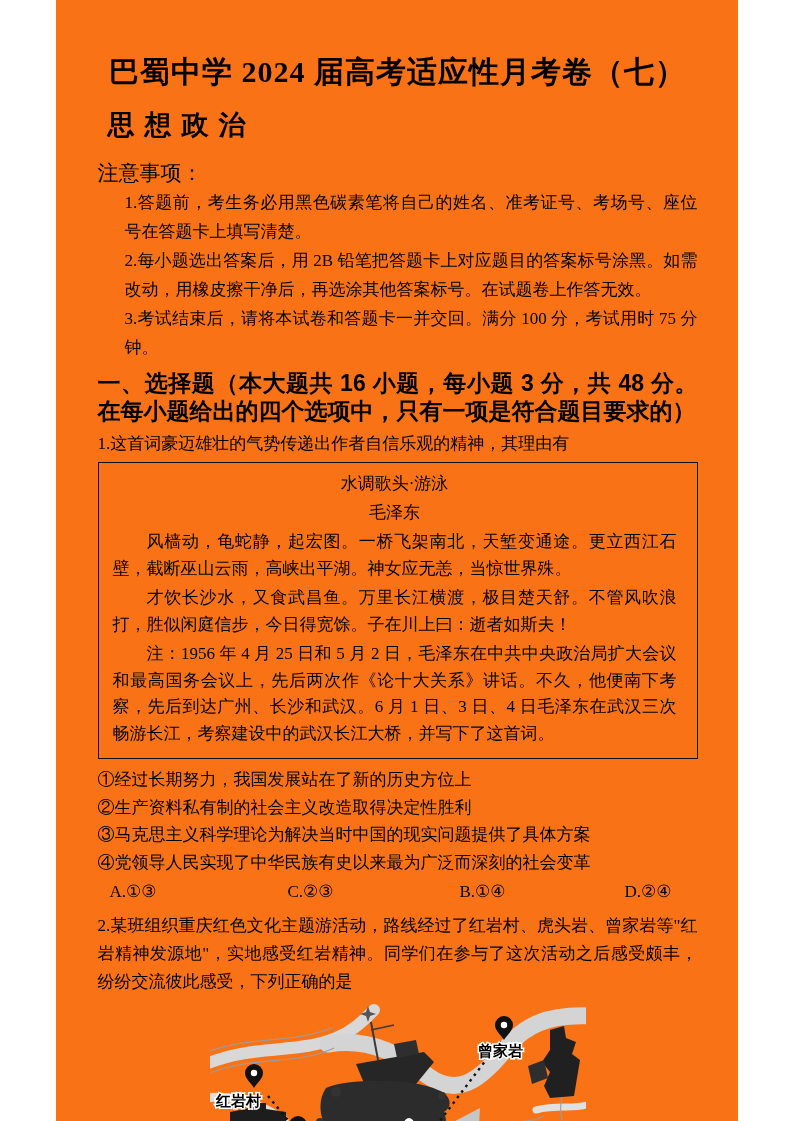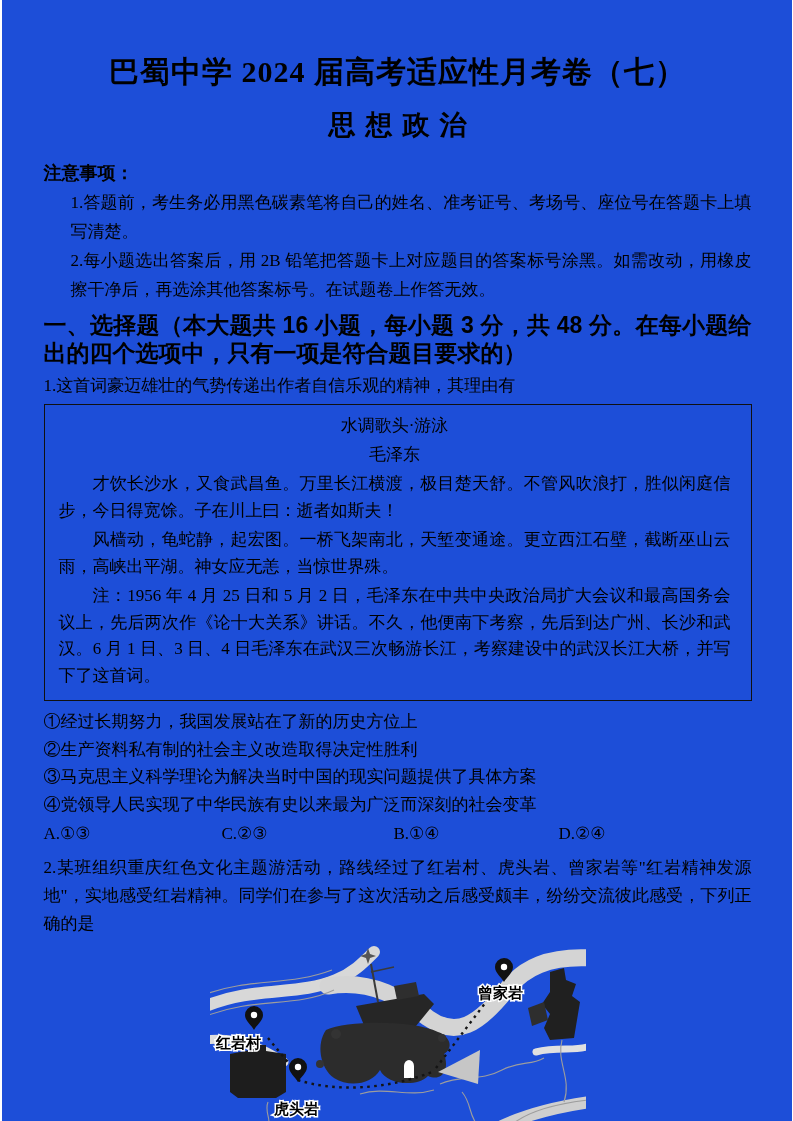--- a/index.html
+++ b/index.html
@@ -1,48 +1,48 @@
 <!DOCTYPE html>
 <html><head>
 <meta charset="utf-8">
 <style>
   html,body { margin:0; padding:0; background:#ffffff; }
   .page {
     position:relative;
-    width:790px; height:1121px;
+    width:682px; height:1121px;
     margin:0 auto;
-    background:#1d4ed8;
+    background:#f97316;
     box-sizing:border-box;
     padding:42px 40px 0 42px;
     overflow:hidden;
     font-family:"Liberation Serif","DejaVu Serif",serif;
     font-size:17px;
     color:#000;
   }
   .title {
     text-align:center;
     font-size:30px;
     font-weight:600;
     letter-spacing:1px;
     margin:10px 0 0 0;
     line-height:40px;
   }
   .subject {
-    text-align:center;
+    text-align:left;
     font-size:27px;
     font-weight:600;
     letter-spacing:10px;
     text-indent:10px;
     margin:16px 0 18px 0;
     line-height:34px;
   }
   .notice-head {
     font-family:"Liberation Sans","DejaVu Sans",sans-serif;
-    font-weight:700;
-    font-size:18px;
+    font-weight:400;
+    font-size:21px;
     line-height:26px;
     margin:16px 0 2px 0;
   }
   .notice-items { padding-left:27px; }
   .notice-items p { margin:0; line-height:29px; text-align:justify; }
   .sec-head {
     font-family:"Liberation Sans","DejaVu Sans",sans-serif;
     font-weight:700;
     font-size:23px;
     line-height:28px;
@@ -51,21 +51,21 @@
   }
   .stem { line-height:28px; margin:5px 0 4px 0; text-align:justify; }
   .poem-box {
     border:1.5px solid #111;
     padding:5px 20px 8px 14px;
     margin:4px 0 7px 0;
   }
   .poem-title, .poem-author { text-align:center; margin:3px 0; line-height:26px; }
   .poem-para { text-indent:2em; line-height:26.5px; margin:3px 0; text-align:justify; }
   .opt { line-height:27.5px; margin:0; }
-  .choices { display:flex; line-height:30px; margin:1px 0 4px 0; }
+  .choices { display:flex; line-height:30px; margin:1px 0 4px 12px; }
   .choices span:nth-child(1){ width:178px; }
   .choices span:nth-child(2){ width:172px; }
   .choices span:nth-child(3){ width:165px; }
   .map-wrap { text-align:center; margin:4px 0 9px 0; }
   .map-wrap svg { display:inline-block; }
   .map-label {
     font-family:"Liberation Sans","DejaVu Sans",sans-serif;
     font-weight:700; font-size:15px;
     fill:#000; stroke:#fff; stroke-width:3px; paint-order:stroke;
   }
@@ -79,32 +79,33 @@
 <div class="page">
 
   <h1 class="title">巴蜀中学 2024 届高考适应性月考卷（七）</h1>
   <h2 class="subject">思想政治</h2>
 
   <div class="notice">
     <div class="notice-head">注意事项：</div>
     <div class="notice-items">
       <p>1.答题前，考生务必用黑色碳素笔将自己的姓名、准考证号、考场号、座位号在答题卡上填写清楚。</p>
       <p>2.每小题选出答案后，用 2B 铅笔把答题卡上对应题目的答案标号涂黑。如需改动，用橡皮擦干净后，再选涂其他答案标号。在试题卷上作答无效。</p>
+      <p>3.考试结束后，请将本试卷和答题卡一并交回。满分 100 分，考试用时 75 分钟。</p>
     </div>
   </div>
 
   <p class="sec-head">一、选择题（本大题共 16 小题，每小题 3 分，共 48 分。在每小题给出的四个选项中，只有一项是符合题目要求的）</p>
 
   <p class="stem">1.这首词豪迈雄壮的气势传递出作者自信乐观的精神，其理由有</p>
 
   <div class="poem-box">
     <p class="poem-title">水调歌头·游泳</p>
     <p class="poem-author">毛泽东</p>
+    <p class="poem-para">风樯动，龟蛇静，起宏图。一桥飞架南北，天堑变通途。更立西江石壁，截断巫山云雨，高峡出平湖。神女应无恙，当惊世界殊。</p>
     <p class="poem-para">才饮长沙水，又食武昌鱼。万里长江横渡，极目楚天舒。不管风吹浪打，胜似闲庭信步，今日得宽馀。子在川上曰：逝者如斯夫！</p>
-    <p class="poem-para">风樯动，龟蛇静，起宏图。一桥飞架南北，天堑变通途。更立西江石壁，截断巫山云雨，高峡出平湖。神女应无恙，当惊世界殊。</p>
     <p class="poem-para">注：1956 年 4 月 25 日和 5 月 2 日，毛泽东在中共中央政治局扩大会议和最高国务会议上，先后两次作《论十大关系》讲话。不久，他便南下考察，先后到达广州、长沙和武汉。6 月 1 日、3 日、4 日毛泽东在武汉三次畅游长江，考察建设中的武汉长江大桥，并写下了这首词。</p>
   </div>
 
   <p class="opt">①经过长期努力，我国发展站在了新的历史方位上</p>
   <p class="opt">②生产资料私有制的社会主义改造取得决定性胜利</p>
   <p class="opt">③马克思主义科学理论为解决当时中国的现实问题提供了具体方案</p>
   <p class="opt">④党领导人民实现了中华民族有史以来最为广泛而深刻的社会变革</p>
 
   <div class="choices">
     <span>A.①③</span>

